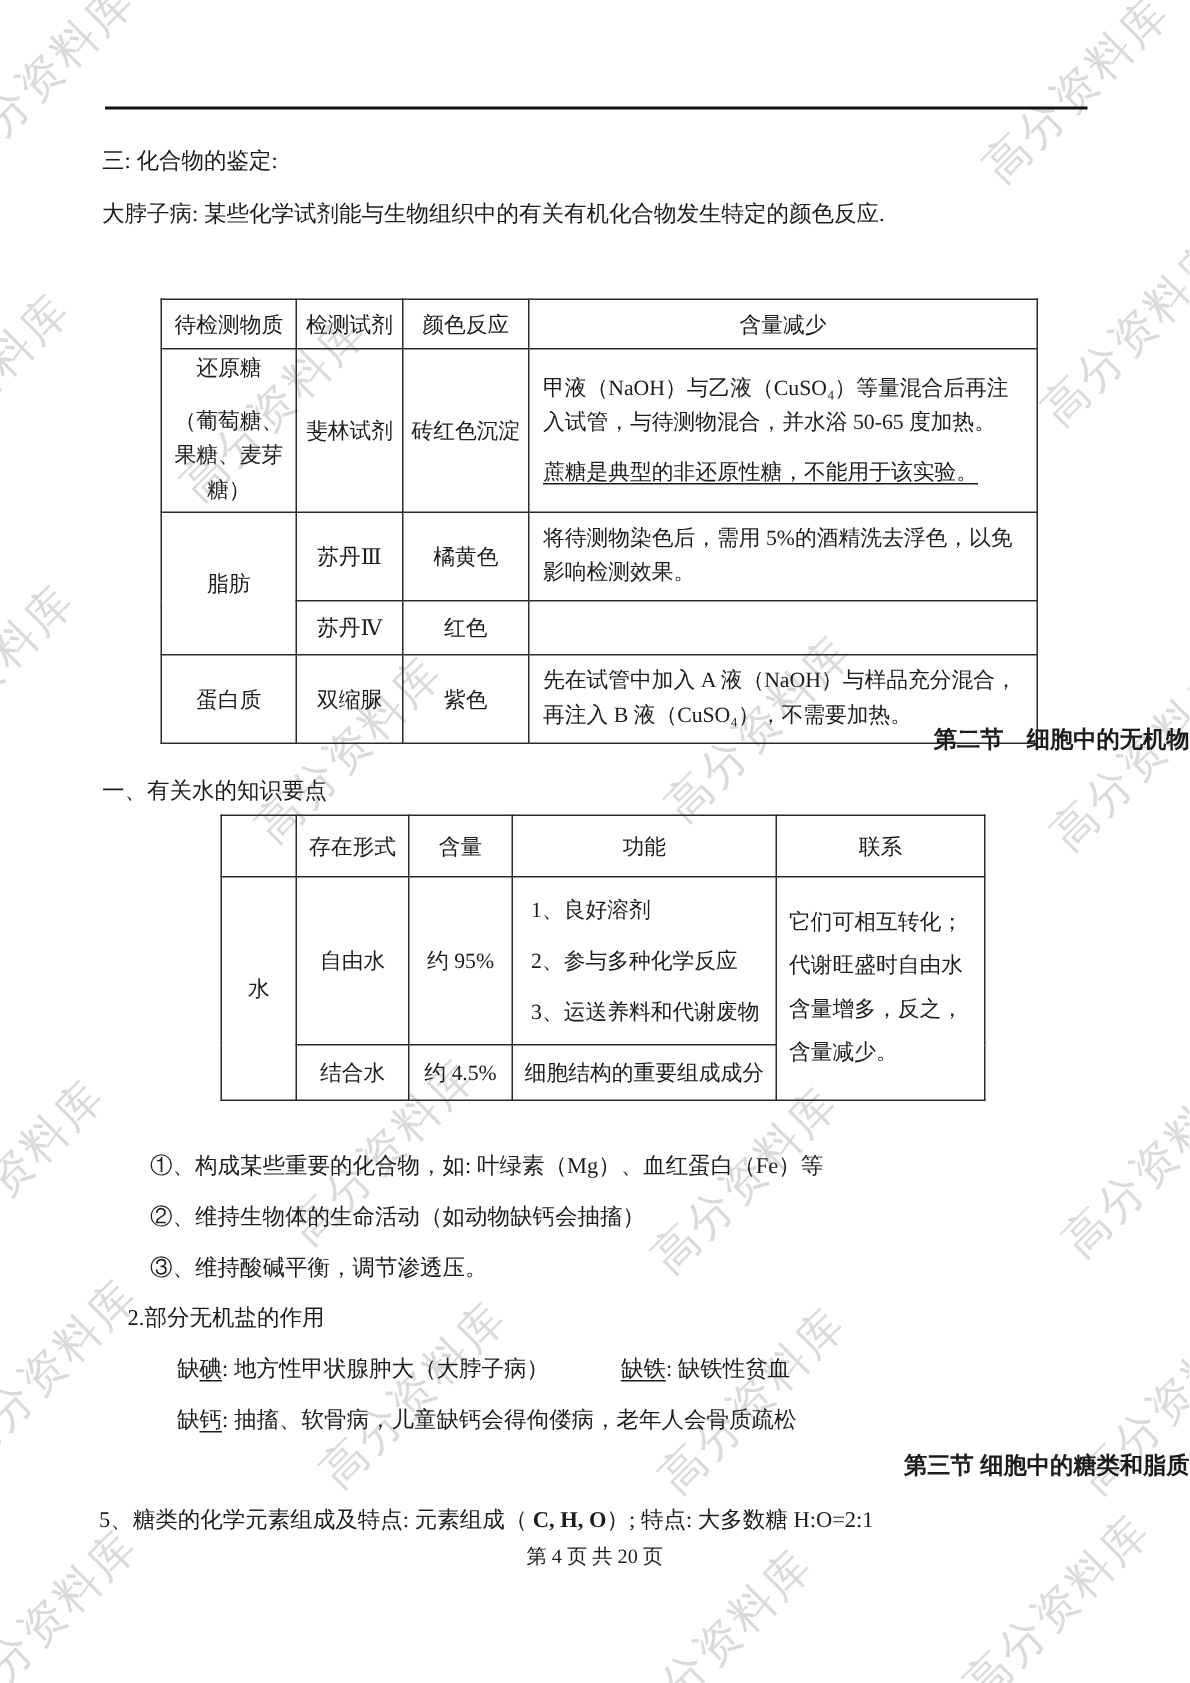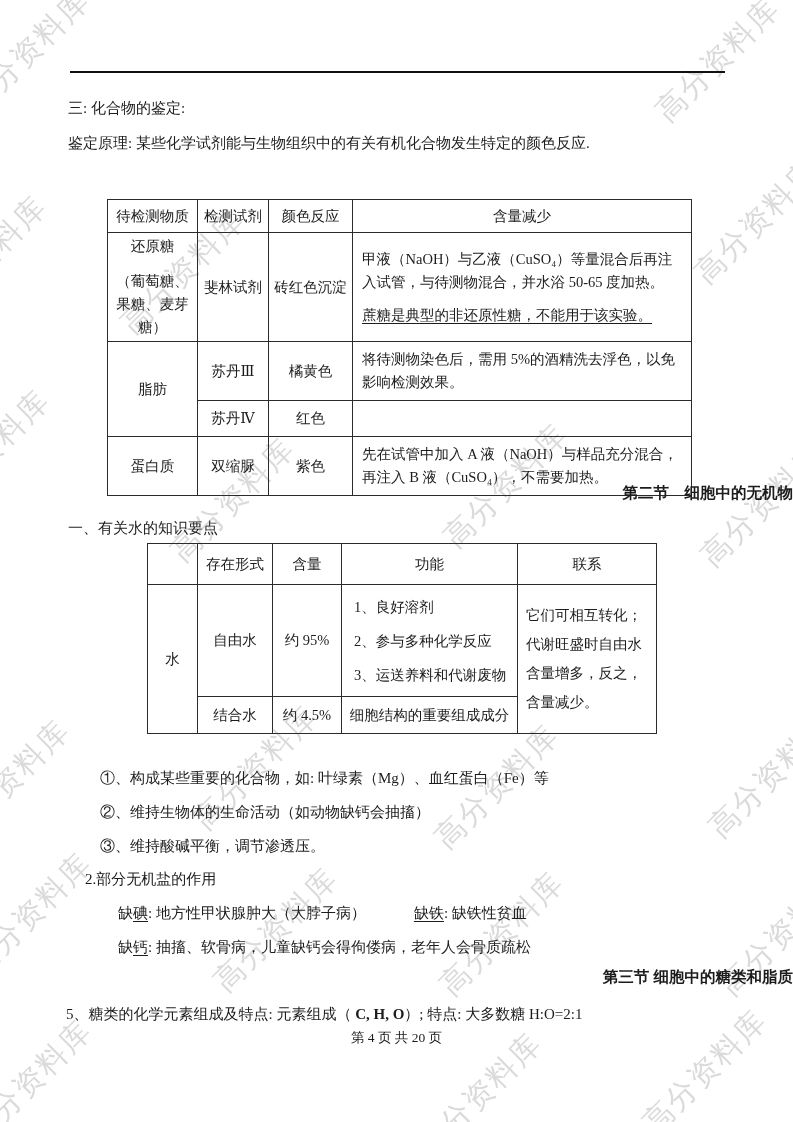--- a/index.html
+++ b/index.html
@@ -62,21 +62,21 @@
   <span class="wm" style="left:276px;top:930px">高分资料库</span>
   <span class="wm" style="left:502px;top:934px">高分资料库</span>
   <span class="wm" style="left:782px;top:934px">高分资料库</span>
   <span class="wm" style="left:30px;top:1082px">高分资料库</span>
   <span class="wm" style="left:480px;top:1095px">高分资料库</span>
   <span class="wm" style="left:705px;top:1072px">高分资料库</span>
 
   <div class="rule"></div>
 
   <div class="abs body-text" style="left:68px;top:98px">三: 化合物的鉴定:</div>
-  <div class="abs body-text" style="left:68px;top:133px">鉴定原理: 某些化学试剂能与生物组织中的有关有机化合物发生特定的颜色反应.</div>
+  <div class="abs body-text" style="left:68px;top:133px">大脖子病: 某些化学试剂能与生物组织中的有关有机化合物发生特定的颜色反应.</div>
 
   <table class="t1">
     <colgroup>
         <col style="width:90px">
         <col style="width:71px">
         <col style="width:84px">
         <col style="width:339px">
       </colgroup>
     <tbody>
         <tr style="height:33px">

